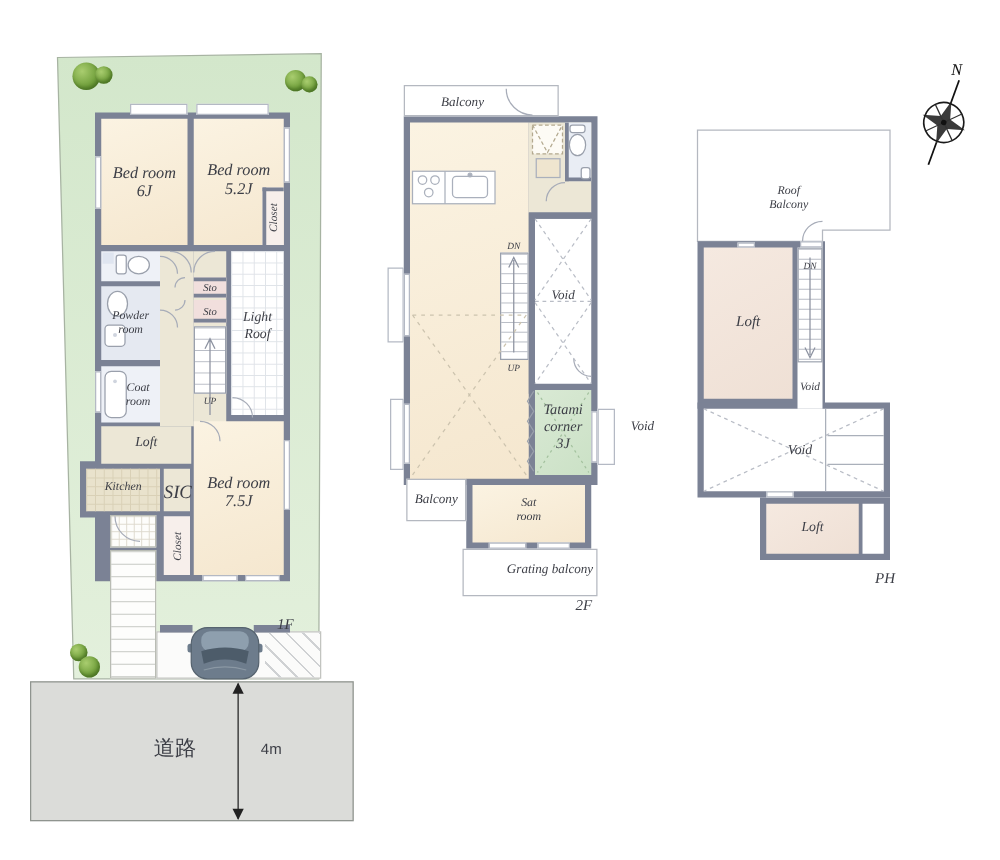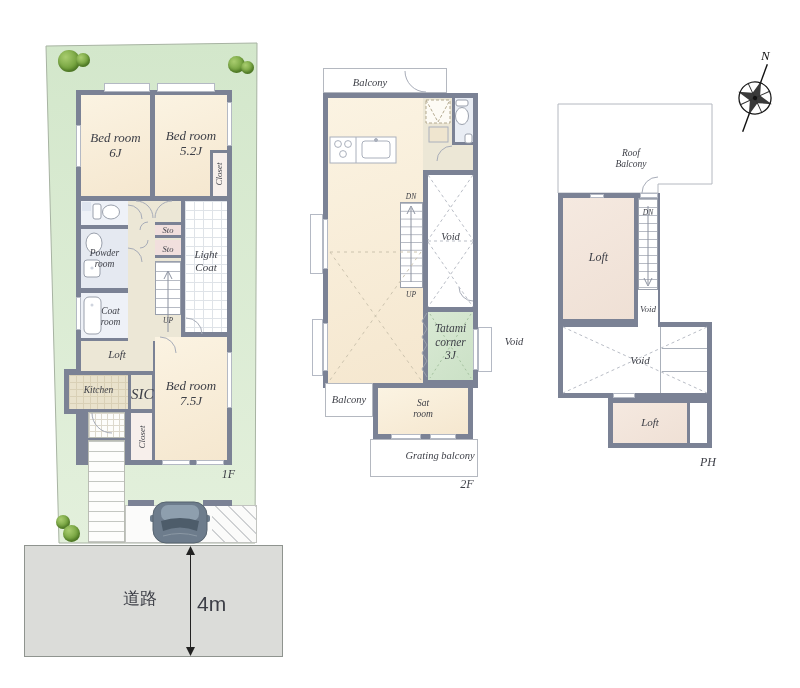--- a/index.html
+++ b/index.html
@@ -123,33 +123,33 @@
       <span>Closet</span>
     </div>
   <div class="lbl" style="left:81px;top:248px;width:47px;font-size:9.5px">Powder
 room</div>
   <div class="lbl" style="left:93px;top:306px;width:35px;font-size:9.5px">Coat
 room</div>
   <div class="lbl" style="left:155px;top:225px;width:26px;font-size:8.5px">Sto</div>
   <div class="lbl" style="left:155px;top:244px;width:26px;font-size:8.5px">Sto</div>
   <div class="lbl" style="left:155px;top:317px;width:26px;font-size:7.5px">UP</div>
   <div class="lbl" style="left:185px;top:248px;width:42px;font-size:11px">Light
-Coat</div>
+Roof</div>
   <div class="lbl" style="left:81px;top:348px;width:72px;font-size:11px">Loft</div>
   <div class="lbl" style="left:69px;top:385px;width:59px;font-size:9.5px">Kitchen</div>
   <div class="lbl" style="left:131px;top:386px;width:21px;font-size:15px">SIC</div>
   <div class="vwrap" style="left:131px;top:413px;width:21px;height:47px;font-size:9px">
       <span>Closet</span>
     </div>
   <div class="lbl" style="left:155px;top:378px;width:72px;font-size:13px">Bed room
 7.5J</div>
-  <div class="lbl" style="left:205px;top:467px;width:30px;font-size:12px;text-align:right">1F</div>
+  <div class="lbl" style="left:205px;top:492px;width:30px;font-size:12px;text-align:right">1F</div>
 
   <div class="lbl" style="left:100px;top:589px;width:80px;font-size:17px;font-style:normal;font-family:'Liberation Sans',sans-serif">道路</div>
-  <div class="lbl" style="left:197px;top:592px;width:40px;font-size:21px;font-style:normal;text-align:left;font-family:'Liberation Sans',sans-serif">4m</div>
+  <div class="lbl" style="left:197px;top:592px;width:40px;font-size:12px;font-style:normal;text-align:center;font-family:'Liberation Sans',sans-serif">4m</div>
 
   <div class="balcony z1" style="position:absolute;left:323px;top:68px;width:124px;height:25px"></div>
   <div class="wallblock" style="left:323px;top:93px;width:155px;height:295px"></div>
   <div class="wallblock" style="left:373px;top:383px;width:100px;height:56px"></div>
 
   <div class="room cream z2" style="left:328px;top:98px;width:95px;height:285px"></div>
   <div class="room beige z2" style="left:423px;top:98px;width:50px;height:72px"></div>
   <div class="room z3" style="left:452px;top:98px;width:21px;height:47px;background:#e9edf4;border-left:3px solid var(--wall);border-bottom:3px solid var(--wall)"></div>
   <div class="room white z2" style="left:428px;top:175px;width:45px;height:132px"></div>
   <div class="wall" style="left:423px;top:170px;width:50px;height:5px"></div>

